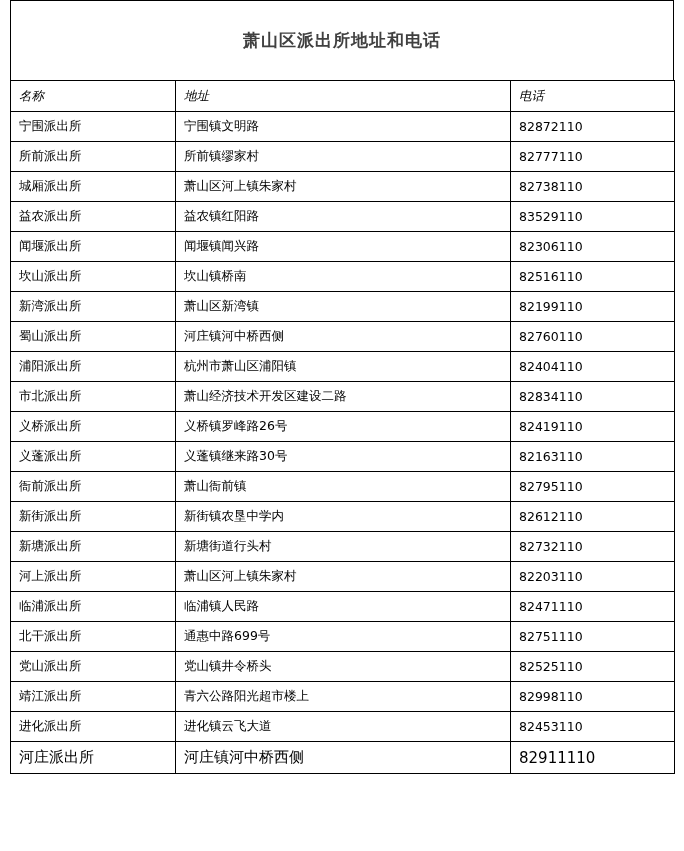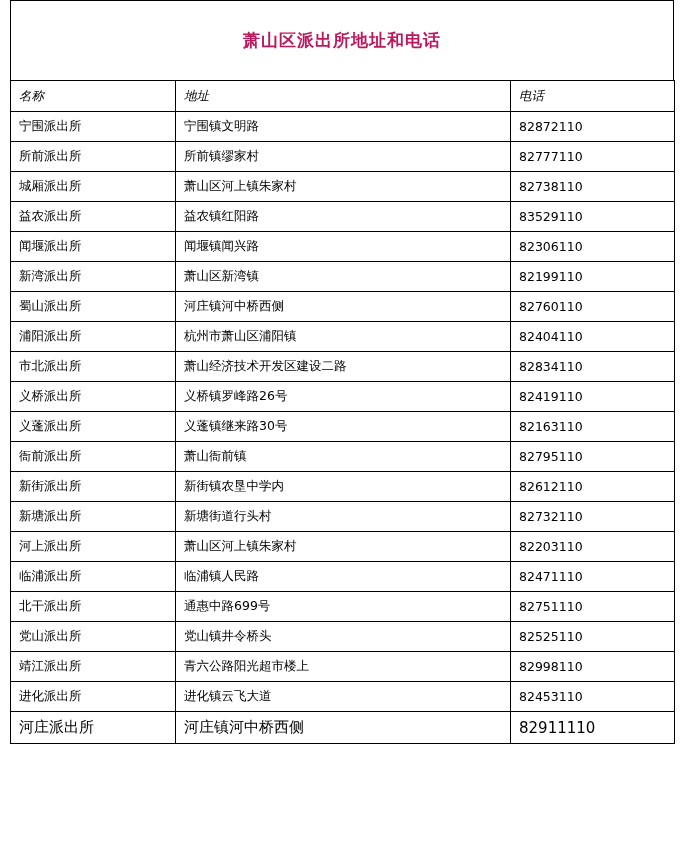--- a/index.html
+++ b/index.html
@@ -27,21 +27,21 @@
     margin: 0 10px;
     box-sizing: border-box;
     display: flex;
     align-items: center;
     justify-content: center;
   }
   .title-text {
     font-size: 17px;
     font-weight: bold;
     letter-spacing: 1px;
-    color: #be185d;
+    color: #404040;
   }
   table.directory {
     border-collapse: collapse;
     margin: 0 10px;
     width: 664px;
     table-layout: fixed;
   }
   table.directory td {
     border: 1px solid #000000;
     font-size: 12.5px;
@@ -105,20 +105,25 @@
           <td>益农派出所</td>
           <td>益农镇红阳路</td>
           <td>83529110</td>
         </tr>
         <tr>
           <td>闻堰派出所</td>
           <td>闻堰镇闻兴路</td>
           <td>82306110</td>
         </tr>
         <tr>
+          <td>坎山派出所</td>
+          <td>坎山镇桥南</td>
+          <td>82516110</td>
+        </tr>
+        <tr>
           <td>新湾派出所</td>
           <td>萧山区新湾镇</td>
           <td>82199110</td>
         </tr>
         <tr>
           <td>蜀山派出所</td>
           <td>河庄镇河中桥西侧</td>
           <td>82760110</td>
         </tr>
         <tr>

